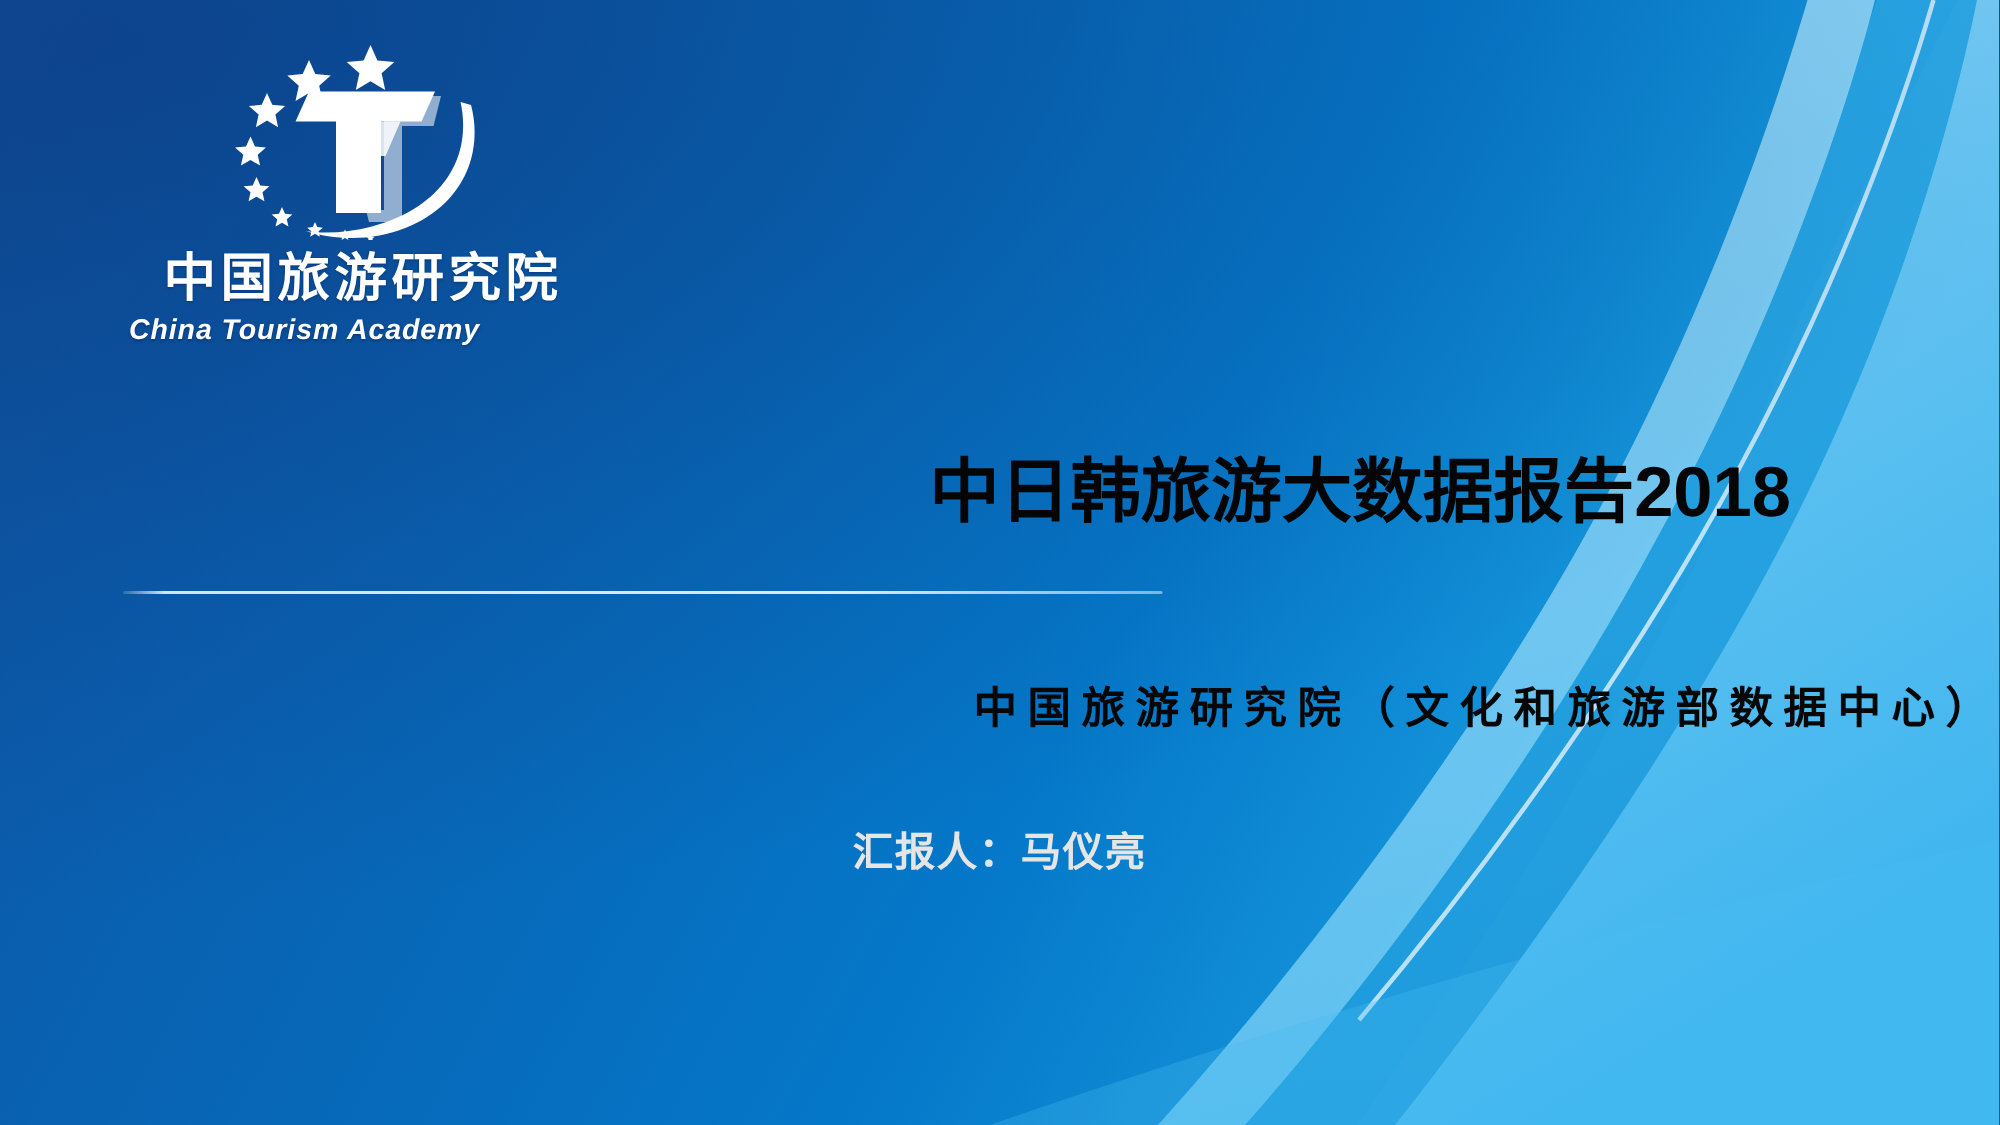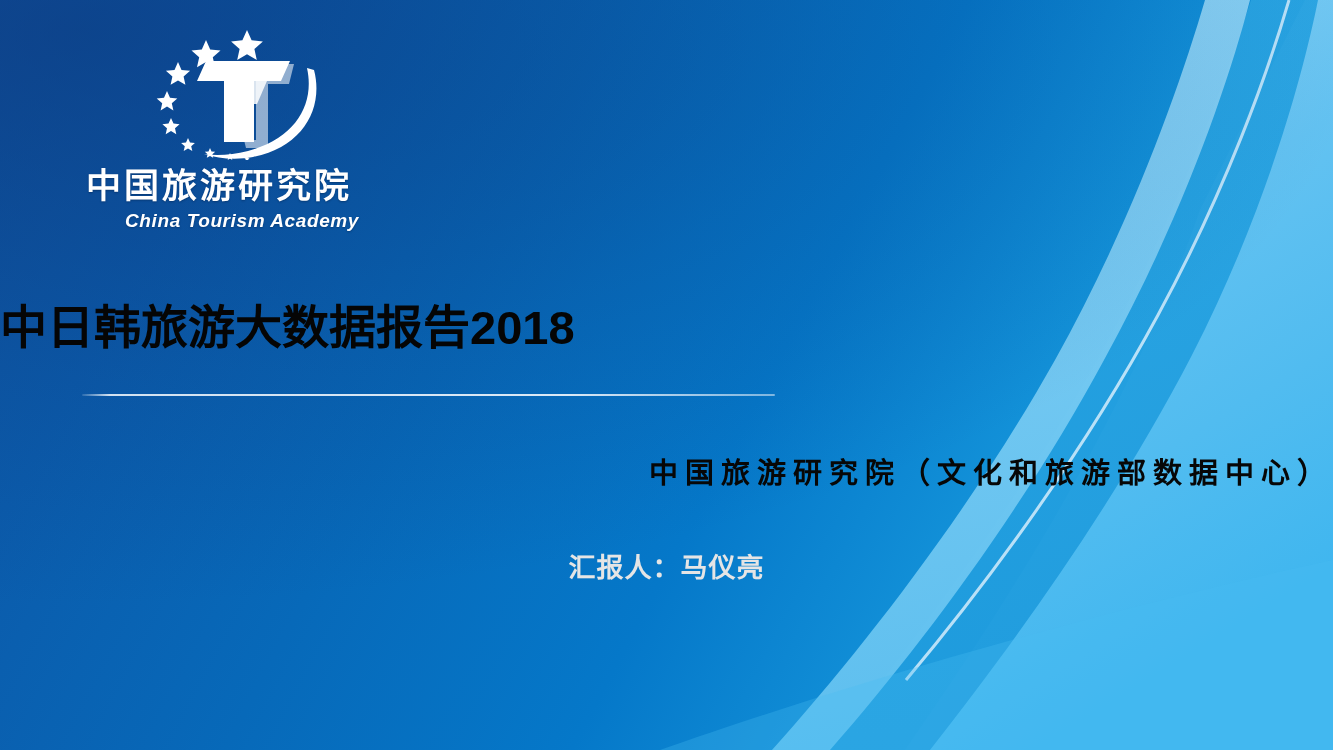--- a/index.html
+++ b/index.html
@@ -58,52 +58,51 @@
     left: 58px;
     top: 0;
     width: 180px;
     height: 132px;
   }
   .logo-cn {
     position: absolute;
     left: 0;
     top: 140px;
     width: 312px;
-    text-align: left;
+    text-align: center;
     color: #ffffff;
     font-size: 35px;
     font-weight: 700;
     letter-spacing: 3px;
     line-height: 1;
     white-space: nowrap;
     text-shadow: 0 1px 2px rgba(0,30,70,.45);
   }
   .logo-en {
     position: absolute;
     left: 0;
     top: 183px;
     width: 312px;
-    text-align: center;
     color: #ffffff;
     font-size: 19px;
     font-weight: 700;
     font-style: italic;
     letter-spacing: .6px;
     line-height: 1;
     white-space: nowrap;
     text-shadow: 0 1px 2px rgba(0,30,70,.4);
   }
 
   
   .title {
     position: absolute;
     left: 0;
     top: 300px;
     width: 1194px;
-    text-align: left;
+    text-align: right;
     color: #050505;
     font-size: 47px;
     font-weight: 700;
     letter-spacing: 0px;
     line-height: 1.18;
     white-space: nowrap;
   }
   .divider {
     position: absolute;
     left: 82px;

